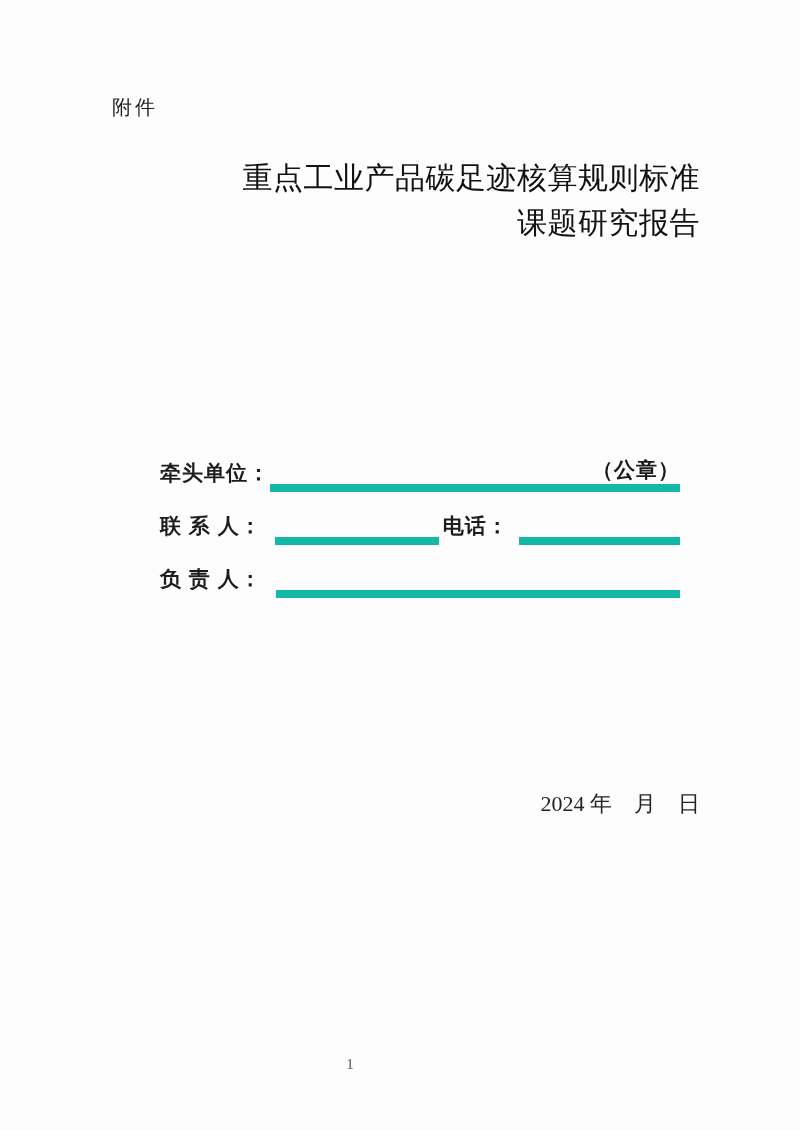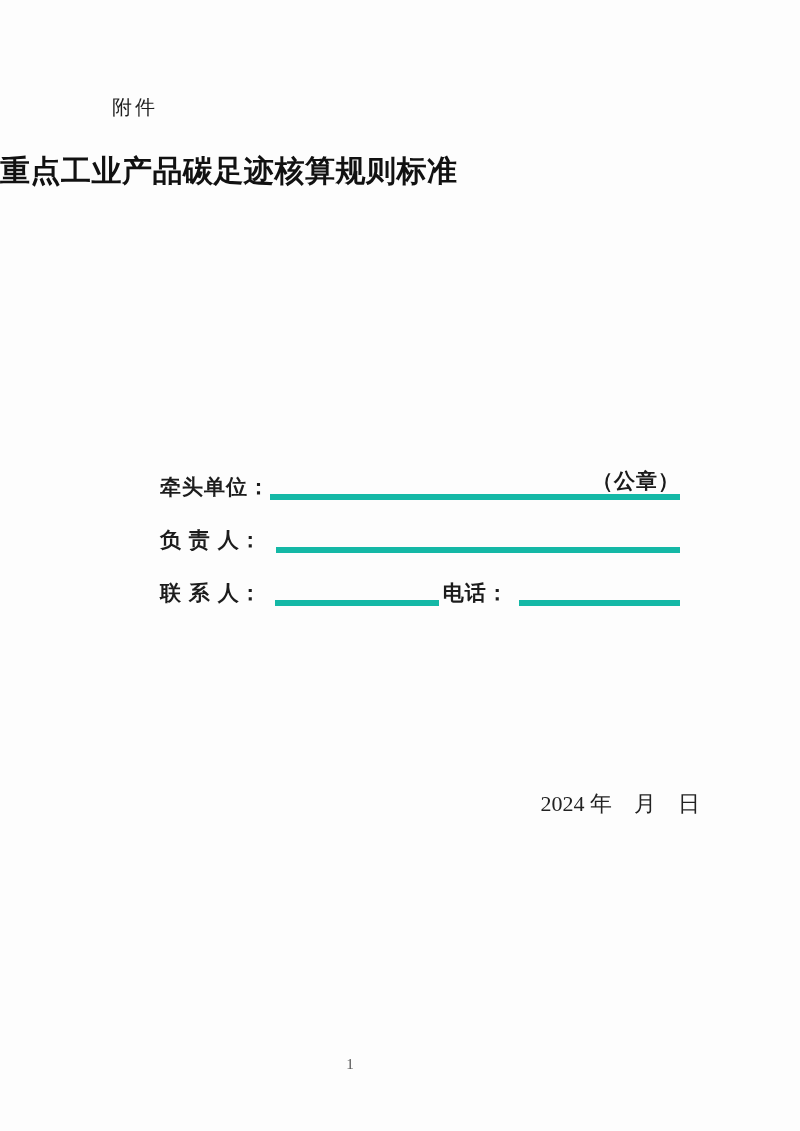--- a/index.html
+++ b/index.html
@@ -22,50 +22,50 @@
     top: 94px;
     font-size: 20px;
     font-weight: 500;
     letter-spacing: 3px;
     color: #1f1f1f;
   }
   .title {
     position: absolute;
     left: 0;
     right: 0;
-    top: 148px;
-    text-align: left;
+    top: 155px;
+    text-align: right;
     font-family: "Liberation Serif", "DejaVu Serif", serif;
-    font-weight: bold;
+    font-weight: normal;
     font-size: 30px;
     line-height: 45px;
     letter-spacing: 0.5px;
     color: #111;
   }
   .form {
     position: absolute;
     left: 160px;
     top: 447px;
     width: 520px;
   }
   .form-row {
     display: flex;
-    align-items: flex-end;
+    align-items: center;
     height: 53px;
   }
   .form-label {
     font-size: 21px;
     font-weight: bold;
     color: #1c1c1c;
     white-space: pre;
     letter-spacing: 1px;
     line-height: 1.25;
   }
   .fill-line {
-    border-bottom: 6px solid #14b8a6;
+    border-bottom: 8px solid #14b8a6;
     height: 28px;
     display: flex;
     align-items: flex-end;
     justify-content: flex-end;
   }
   .fill-line.grow { flex: 1 1 auto; }
   .fill-line.gap { margin-left: 14px; }
   .seal {
     font-size: 21px;
     font-weight: bold;
@@ -101,42 +101,43 @@
 </style>
 </head>
 <body>
 
 <div class="page">
 
   <div class="attachment">附件</div>
 
   <div class="title">
     <div>重点工业产品碳足迹核算规则标准</div>
+    <div>课题研究报告</div>
   </div>
 
   <div class="form">
 
     <div class="form-row">
       <span class="form-label">牵头单位：</span>
       <span class="fill-line grow">
         <span class="seal">（公章）</span>
       </span>
     </div>
 
 
     <div class="form-row">
-      <span class="form-label">负 责 人：</span>
-      <span class="fill-line grow gap"></span>
-    </div>
-
-    <div class="form-row">
       <span class="form-label">联 系 人：</span>
       <span class="fill-line contact-line"></span>
       <span class="form-label phone-label">电话：</span>
       <span class="fill-line grow phone-line"></span>
+    </div>
+
+    <div class="form-row">
+      <span class="form-label">负 责 人：</span>
+      <span class="fill-line grow gap"></span>
     </div>
 
   </div>
 
   <div class="date-line">2024 年　月　日</div>
 
   <div class="page-number">1</div>
 
 </div>
 

